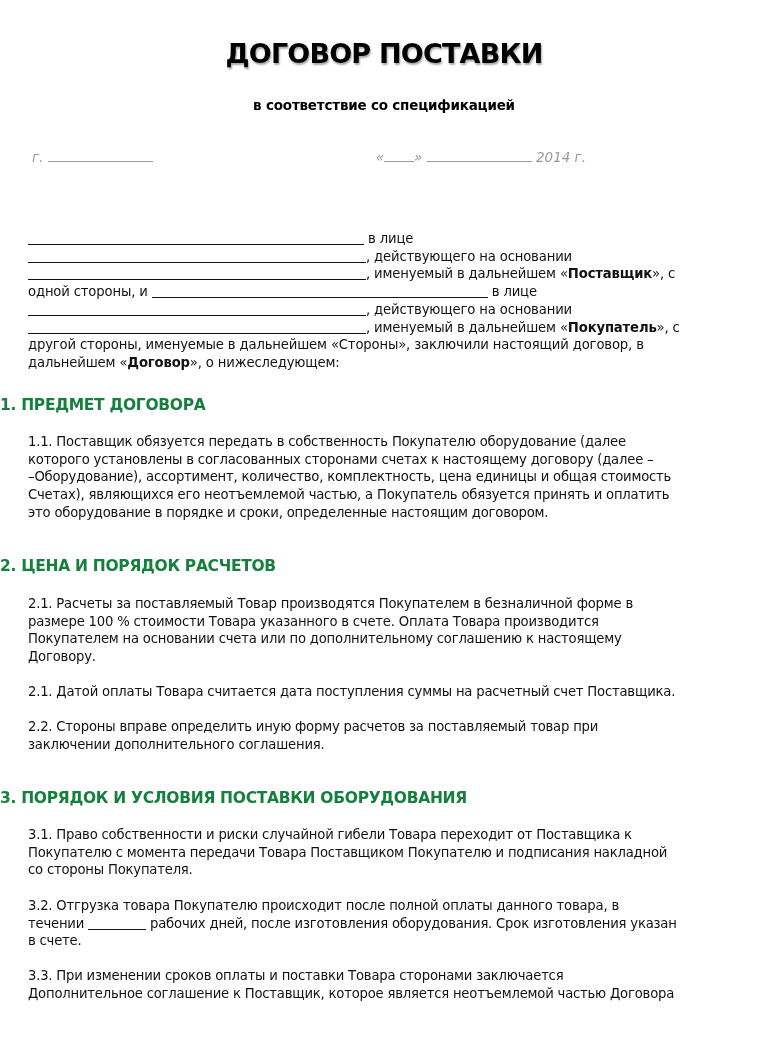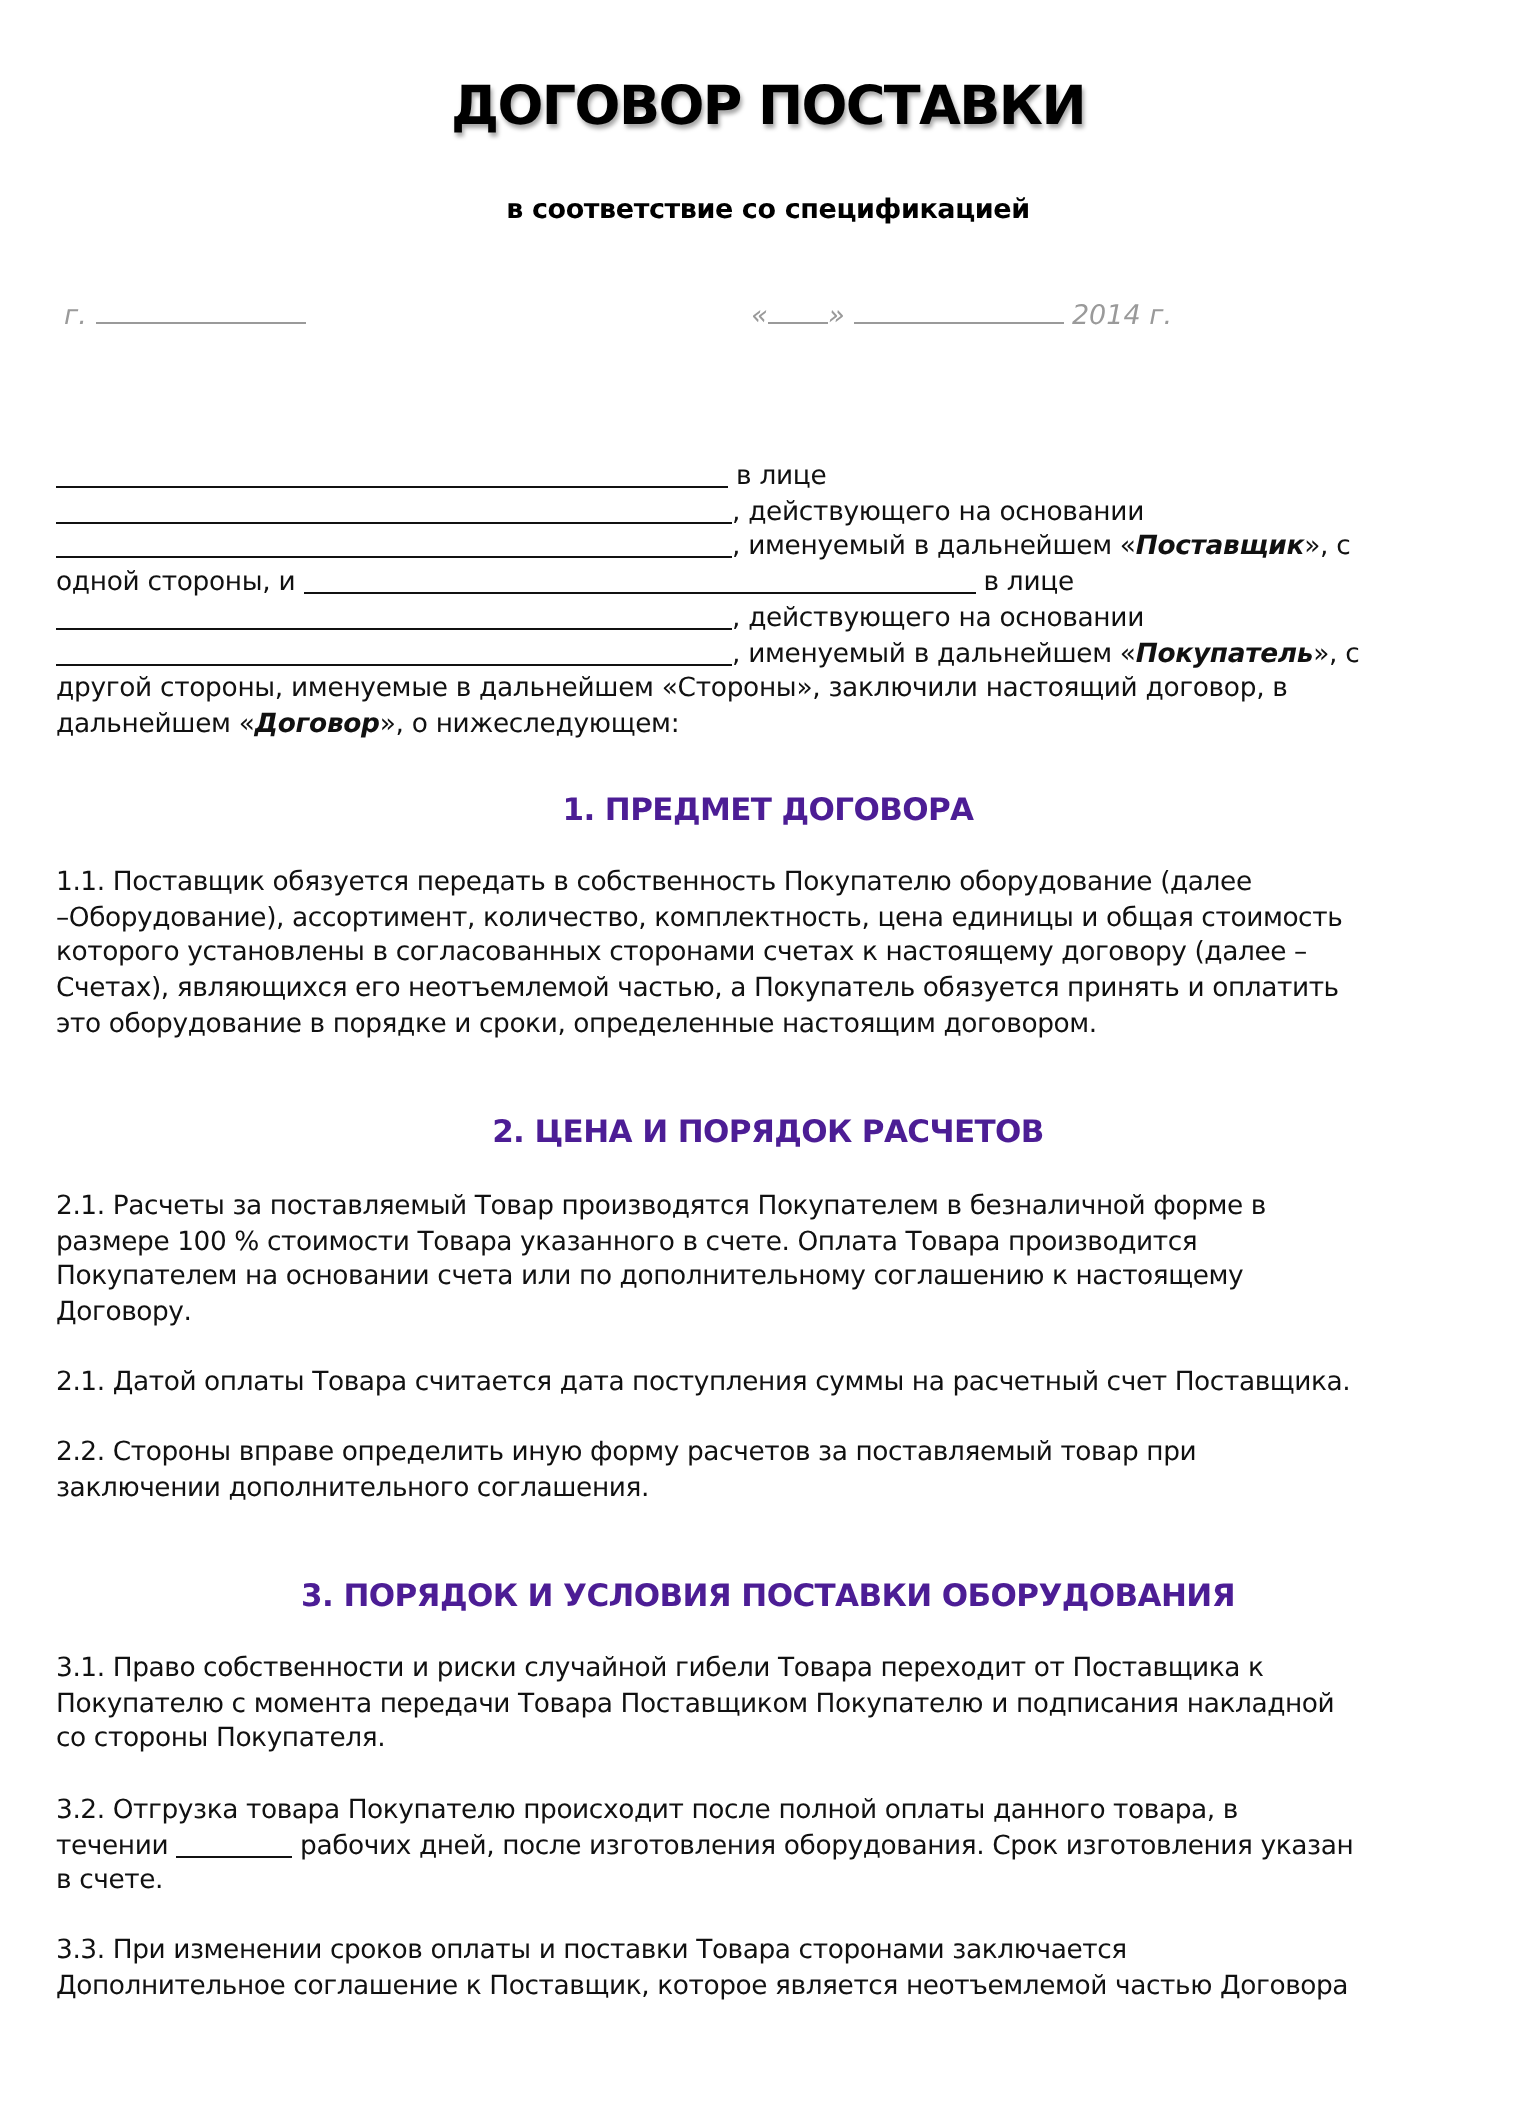--- a/index.html
+++ b/index.html
@@ -24,24 +24,24 @@
     }
     .place { left: 32px; }
     .date { right: 38px; text-align: right; }
     .uline { display: inline-block; border-bottom: 1px solid #9a9a9a; height: 12px; vertical-align: baseline; }
     .intro {
       position: absolute; left: 28px; top: 218px; width: 715px;
       font-size: 13.2px; line-height: 17.7px; letter-spacing: -0.15px; margin-top: 12px;
     }
     .intro .row { white-space: nowrap; }
     .blank { display: inline-block; border-bottom: 1px solid #111; height: 13px; vertical-align: -2px; }
-    .b { font-weight: bold; font-style: italic; }
+    .b { font-weight: bold; }
     .section-title {
-      position: absolute; left: 0; width: 768px; text-align: center;
-      font-weight: bold; font-size: 15.5px; letter-spacing: -0.3px; color: #4c1d95;
+      position: absolute; left: 0; width: 768px; text-align: left;
+      font-weight: bold; font-size: 15.5px; letter-spacing: -0.3px; color: #15803d;
     }
     .para {
       position: absolute; left: 28px; width: 712px;
       font-size: 13.2px; line-height: 17.7px; letter-spacing: -0.2px; color: #111;
     }
     .para .ln { display: block; white-space: nowrap; }
     .inline-blank { display: inline-block; width: 58px; border-bottom: 1px solid #111; height: 13px; vertical-align: -2px; }
   </style>
 </head>
 <body>
@@ -62,22 +62,22 @@
     <div class="row"><span>одной стороны, и </span><span class="blank" style="width:336px"></span><span> в лице</span></div>
     <div class="row"><span class="blank" style="width:338px"></span><span>, действующего на основании</span></div>
     <div class="row"><span class="blank" style="width:338px"></span><span>, именуемый в дальнейшем «</span><span class="b">Покупатель</span><span>», с</span></div>
     <div class="row">другой стороны, именуемые в дальнейшем «Стороны», заключили настоящий договор, в</div>
     <div class="row"><span>дальнейшем «</span><span class="b">Договор</span><span>», о нижеследующем:</span></div>
   </div>
 
   <div class="section-title" style="top:396px">1. ПРЕДМЕТ ДОГОВОРА</div>
   <div class="para" style="top:433px">
     <span class="ln">1.1. Поставщик обязуется передать в собственность Покупателю оборудование (далее</span>
+    <span class="ln">которого установлены в согласованных сторонами счетах к настоящему договору (далее –</span>
     <span class="ln">–Оборудование), ассортимент, количество, комплектность, цена единицы и общая стоимость</span>
-    <span class="ln">которого установлены в согласованных сторонами счетах к настоящему договору (далее –</span>
     <span class="ln">Счетах), являющихся его неотъемлемой частью, а Покупатель обязуется принять и оплатить</span>
     <span class="ln">это оборудование в порядке и сроки, определенные настоящим договором.</span>
   </div>
 
   <div class="section-title" style="top:557px">2. ЦЕНА И ПОРЯДОК РАСЧЕТОВ</div>
   <div class="para" style="top:595px">
     <span class="ln">2.1. Расчеты за поставляемый Товар производятся Покупателем в безналичной форме в</span>
     <span class="ln">размере 100 % стоимости Товара указанного в счете. Оплата Товара производится</span>
     <span class="ln">Покупателем на основании счета или по дополнительному соглашению к настоящему</span>
     <span class="ln">Договору.</span>

